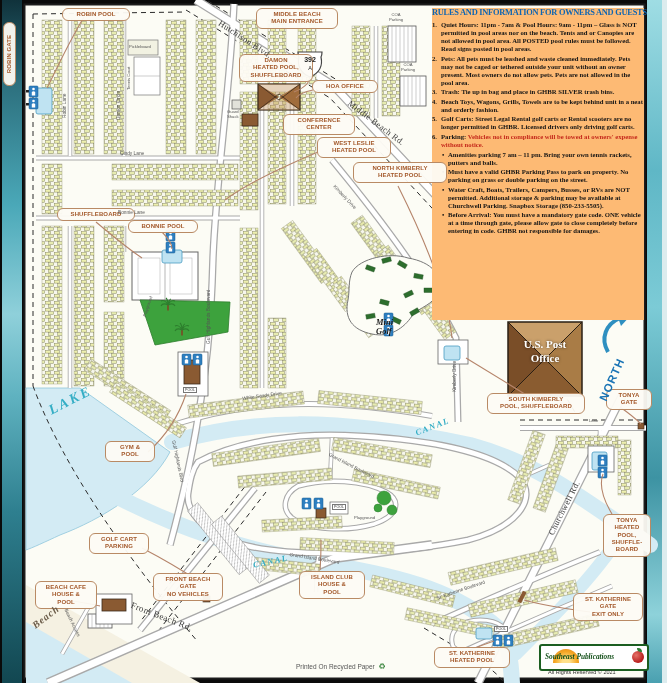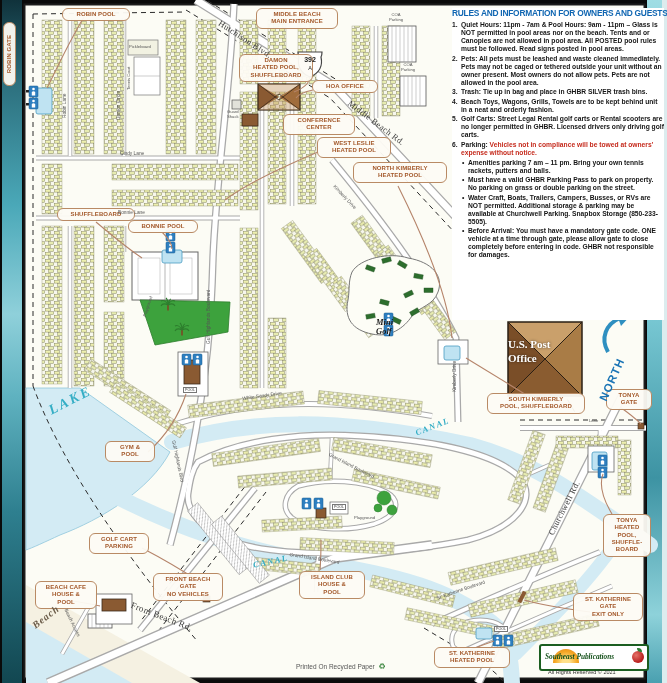--- a/index.html
+++ b/index.html
@@ -19,22 +19,22 @@
   
   .stb{position:absolute;font-family:"Liberation Serif",serif;color:#3a3a3a;font-size:8.5px;
     white-space:nowrap;transform-origin:0 0;letter-spacing:.4px;}
   .sts{position:absolute;color:#555;font-size:4.8px;white-space:nowrap;transform-origin:0 0;}
   .tiny{font-size:4.2px;white-space:pre-line;text-align:center;line-height:1.15;}
   .water{position:absolute;color:#35aec5;font-style:italic;font-weight:700;
     font-family:"Liberation Serif",serif;transform-origin:0 0;}
   .pooltag{position:absolute;font-size:3.6px;color:#333;background:#fff;border:.5px solid #777;
     padding:0 1px;line-height:1.2;}
   
-  #rules{position:absolute;left:452px;top:8px;width:212px;height:312px;background:#ffffff;
-    color:#151515;font-size:6.7px;font-weight:700;line-height:1.2;}
+  #rules{position:absolute;left:432px;top:8px;width:212px;height:312px;background:#fdba74;
+    color:#151515;font-size:6.7px;font-weight:700;line-height:1.2;font-family:Liberation Serif, serif;}
   #rules .rtitle{color:#1066b2;font-size:8.4px;font-weight:700;letter-spacing:-.25px;
     margin:0 0 3px 0;white-space:nowrap;}
   .rule{display:flex;margin-bottom:1.5px;}
   .rnum{flex:none;width:9px;}
   .rbody{flex:1;}
   .red{color:#c52a1c;}
   .bullet{display:flex;margin:0 0 1.5px 10px;}
   .bdot{flex:none;width:6px;}
   
   #pubbox{position:absolute;left:539px;top:644px;width:106px;height:23px;background:#fff;
@@ -426,21 +426,21 @@
   <div class="sts tiny" style="left:143px;top:316px;transform:rotate(-72deg)">Playground</div>
   <div class="sts tiny" style="left:354px;top:516px">Playground</div>
 
   <div class="water" style="left:46px;top:404px;font-size:14px;letter-spacing:2.5px;transform:rotate(-27deg)">LAKE</div>
   <div class="water" style="left:414px;top:428px;font-size:8.5px;letter-spacing:1.5px;transform:rotate(-21deg)">CANAL</div>
   <div class="water" style="left:252px;top:560px;font-size:8.5px;letter-spacing:1.5px;transform:rotate(-12deg)">CANAL</div>
   <div class="water" style="left:30px;top:622px;font-size:10px;color:#6b5c49;letter-spacing:1px;transform:rotate(-38deg)">Beach</div>
 
   <div class="abs" style="left:376px;top:318px;font-family:'Liberation Serif',serif;font-style:italic;font-weight:700;font-size:8.5px;color:#1a1a1a;white-space:pre-line;line-height:1.1">Mini
 Golf</div>
-  <div class="abs" style="left:508px;top:338px;width:74px;text-align:left;font-family:'Liberation Serif',serif;font-weight:700;font-size:11px;color:#fff;white-space:pre-line;line-height:1.25;text-shadow:0 0 3px rgba(0,0,0,.6)">U.S. Post
+  <div class="abs" style="left:508px;top:338px;width:74px;text-align:center;font-family:'Liberation Serif',serif;font-weight:700;font-size:11px;color:#fff;white-space:pre-line;line-height:1.25;text-shadow:0 0 3px rgba(0,0,0,.6)">U.S. Post
 Office</div>
   <div class="abs" style="left:297px;top:56px;width:26px;text-align:center;font-weight:700;font-size:7px;color:#222">392</div>
   <div class="abs" style="left:297px;top:65px;width:26px;text-align:center;font-size:5.5px;color:#222">A</div>
   <div class="abs" style="left:597px;top:398px;font-weight:700;font-size:11.5px;color:#1a74b5;letter-spacing:1px;transform:rotate(-66deg);transform-origin:0 0">NORTH</div>
   <div class="pooltag" style="left:332px;top:504px">POOL</div>
   <div class="pooltag" style="left:183px;top:387px">POOL</div>
   <div class="pooltag" style="left:494px;top:626px">POOL</div>
 
   <div class="abs" style="left:296px;top:662px;font-size:6.5px;color:#555">
     <span>Printed On Recycled Paper</span>

